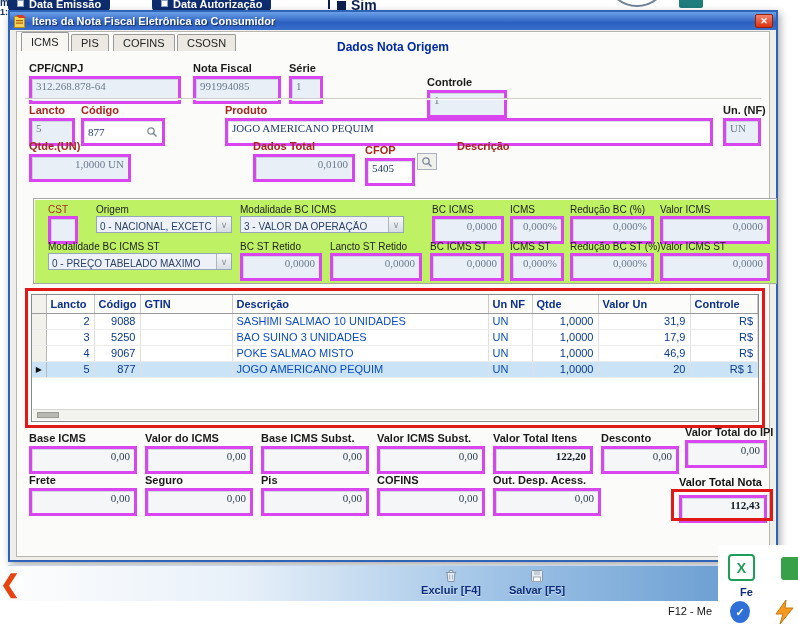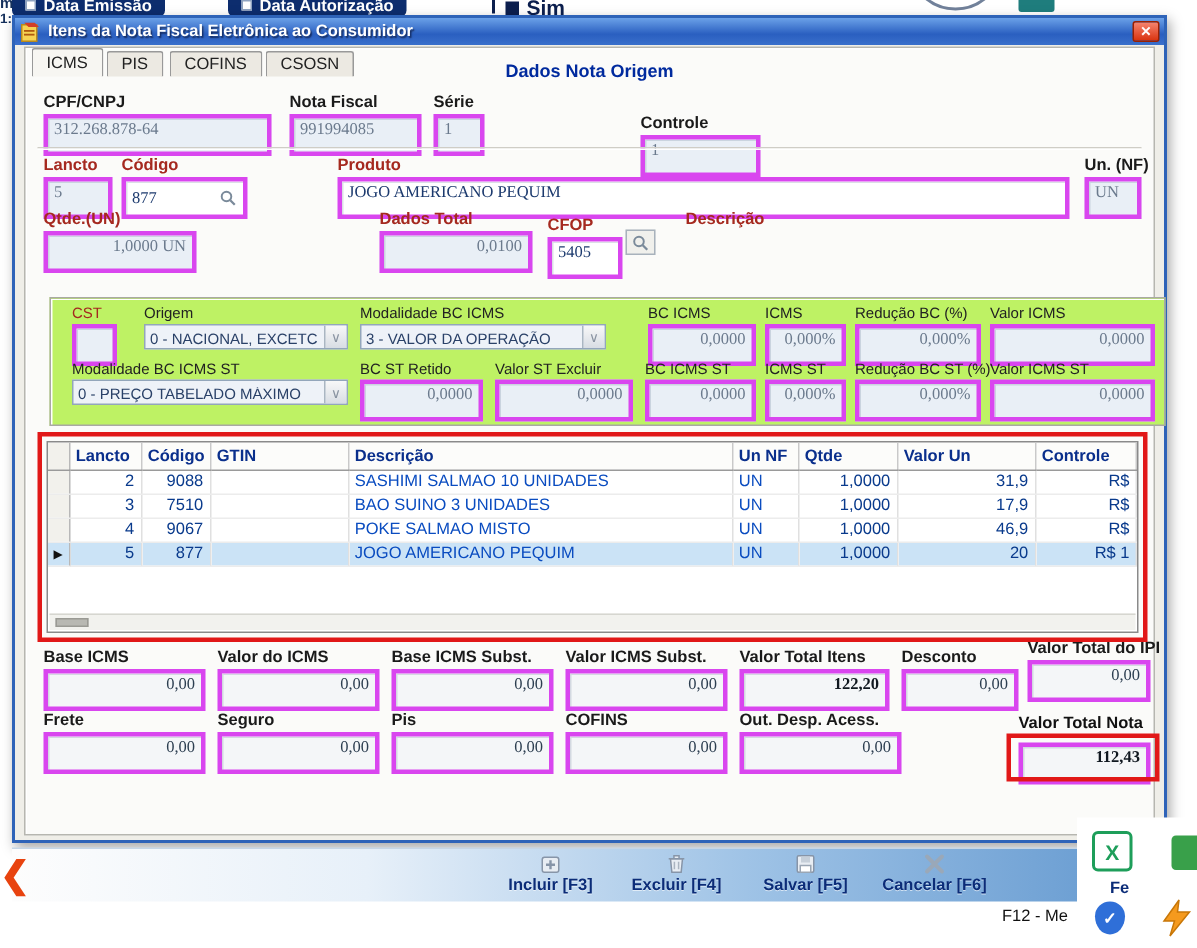--- a/index.html
+++ b/index.html
@@ -202,21 +202,21 @@
             <span class="txt">3 - VALOR DA OPERAÇÃO</span>
             <span class="arr">∨</span>
           </div>
           <div class="fld right" style="position:absolute;left:398px;top:17px;width:72px">0,0000</div>
           <div class="fld right" style="position:absolute;left:476px;top:17px;width:54px">0,000%</div>
           <div class="fld right" style="position:absolute;left:536px;top:17px;width:84px">0,000%</div>
           <div class="fld right" style="position:absolute;left:626px;top:17px;width:110px">0,0000</div>
 
           <div class="lbl2" style="left:14px;top:42px">Modalidade BC ICMS ST</div>
           <div class="lbl2" style="left:206px;top:42px">BC ST Retido</div>
-          <div class="lbl2" style="left:296px;top:42px">Valor ST Excluir</div>
+          <div class="lbl2" style="left:296px;top:42px">Lancto ST Retido</div>
           <div class="lbl2" style="left:396px;top:42px">BC ICMS ST</div>
           <div class="lbl2" style="left:476px;top:42px">ICMS ST</div>
           <div class="lbl2" style="left:536px;top:42px">Redução BC ST (%)</div>
           <div class="lbl2" style="left:626px;top:42px">Valor ICMS ST</div>
 
           <div class="sel" style="position:absolute;left:14px;top:54px;width:184px">
             <span class="txt">0 - PREÇO TABELADO MÁXIMO</span>
             <span class="arr">∨</span>
           </div>
           <div class="fld right" style="position:absolute;left:206px;top:54px;width:82px">0,0000</div>
@@ -261,21 +261,21 @@
                 <td></td>
                 <td>SASHIMI SALMAO 10 UNIDADES</td>
                 <td>UN</td>
                 <td class="num">1,0000</td>
                 <td class="num">31,9</td>
                 <td class="num">R$</td>
               </tr>
               <tr>
                 <td class="gut"></td>
                 <td class="num">3</td>
-                <td class="num">7510</td>
+                <td class="num">5250</td>
                 <td></td>
                 <td>BAO SUINO 3 UNIDADES</td>
                 <td>UN</td>
                 <td class="num">1,0000</td>
                 <td class="num">17,9</td>
                 <td class="num">R$</td>
               </tr>
               <tr>
                 <td class="gut"></td>
                 <td class="num">4</td>
@@ -357,49 +357,36 @@
         </div>
         <div class="lbl" style="position:absolute;left:662px;top:444px;font-weight:bold">Valor Total Nota</div>
         <div style="position:absolute;left:654px;top:457px;width:102px;height:32px;border:3px solid #e11818;z-index:6;pointer-events:none"></div>
         <div class="fld total boldval" style="position:absolute;left:662px;top:463px;width:88px">112,43</div>
 
       </div>
     </div>
   </div>
 
   <div class="btnbar">
-    <div class="tbbtn" style="left:320px">
-      <svg class="ico" viewBox="0 0 16 16">
-          <rect x="2.5" y="3.5" width="11" height="10" rx="1.5" fill="#e8edf3" stroke="#8795a8"></rect>
-          <path d="M8 5.5v6M5 8.5h6" stroke="#8795a8" stroke-width="1.6"></path>
-        </svg>
-      <div class="cap">Incluir [F3]</div>
-    </div>
     <div class="tbbtn" style="left:404px">
       <svg class="ico" viewBox="0 0 16 16">
           <path d="M4 4.5h8l-.9 9H4.9z" fill="#e8edf3" stroke="#8795a8"></path>
           <path d="M2.8 4.5h10.4M6.3 2.5h3.4v2H6.3z" stroke="#8795a8" fill="#e8edf3"></path>
           <path d="M6.6 6.5v5M9.4 6.5v5" stroke="#aab4c0"></path>
         </svg>
       <div class="cap">Excluir [F4]</div>
     </div>
     <div class="tbbtn" style="left:490px">
       <svg class="ico" viewBox="0 0 16 16">
           <rect x="2.5" y="2.5" width="11" height="11" rx="1" fill="#e8edf3" stroke="#8795a8"></rect>
           <rect x="5" y="3" width="6" height="4" fill="#c6cfd9"></rect>
           <rect x="4.5" y="9" width="7" height="4.5" fill="#fff" stroke="#9aa6b4"></rect>
         </svg>
       <div class="cap">Salvar [F5]</div>
     </div>
-    <div class="tbbtn" style="left:576px">
-      <svg class="ico" viewBox="0 0 16 16">
-          <path d="M3 3l10 10M13 3L3 13" stroke="#9aa8b8" stroke-width="2.6" stroke-linecap="round"></path>
-        </svg>
-      <div class="cap">Cancelar [F6]</div>
-    </div>
   </div>
   <div class="felabel">Fe</div>
 
   <div class="chevron">❮</div>
 
   <div class="cornerpanel"></div>
   <div class="deskicon excel">X</div>
   <div class="deskicon greensq"></div>
   <div class="deskicon shield">✓</div>
   <svg class="deskicon bolt" viewBox="0 0 24 26">

